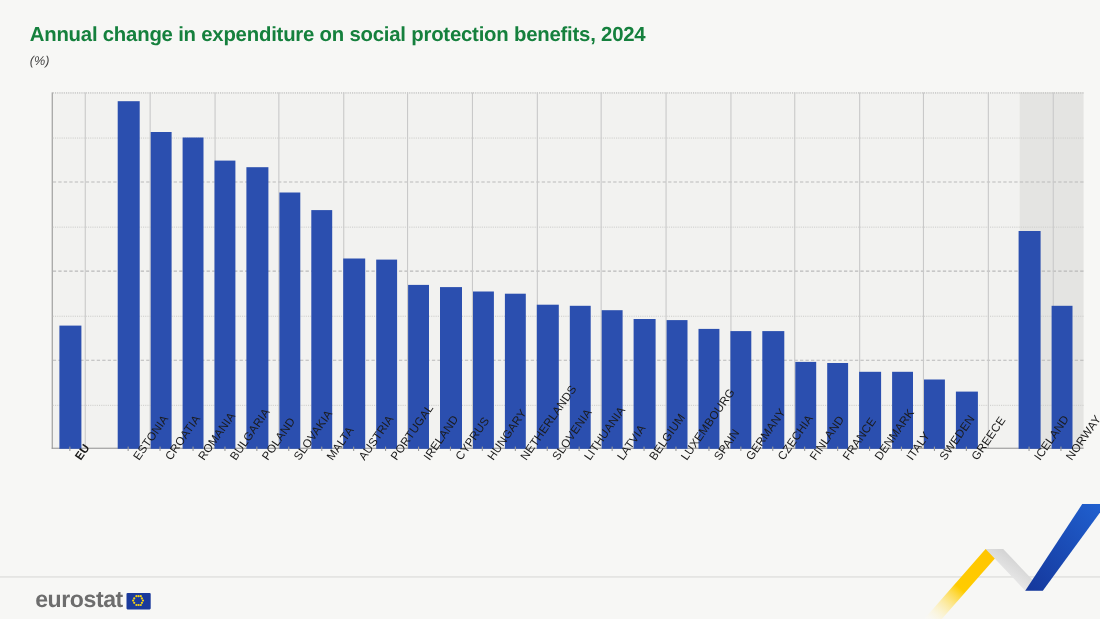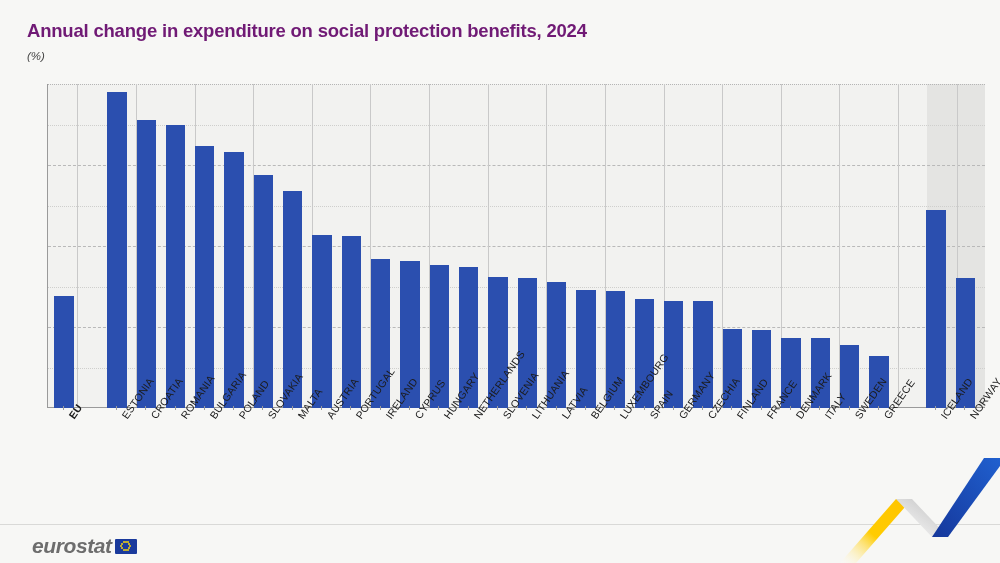--- a/index.html
+++ b/index.html
@@ -10,21 +10,21 @@
     color:#1b1b1b;
     overflow:hidden;
     position:relative;
   }
   #chart-root{position:absolute;inset:0;}
 
   
   .title{
     position:absolute;left:27px;top:20px;
     font-size:18.5px;font-weight:bold;letter-spacing:-0.2px;
-    color:#701a75;white-space:nowrap;
+    color:#15803d;white-space:nowrap;
   }
   .subtitle{
     position:absolute;left:27px;top:50px;
     font-size:11.5px;font-style:italic;color:#444;
   }
 
   
   .plot{
     position:absolute;
     left:47px;top:84px;
@@ -80,21 +80,21 @@
     font-size:9.6px;font-style:italic;color:#2a2a2a;
     line-height:1.32;
   }
 
   
   .footer-rule{
     position:absolute;left:0;right:0;top:524px;height:1px;background:#d9d9d7;
   }
   .logo{
     position:absolute;left:32px;top:534px;
-    display:flex;align-items:center;gap:3px;font-style:italic;
+    display:flex;align-items:center;gap:3px;
   }
   .logo-word{
     font-size:21px;font-weight:bold;color:#6d6d6d;letter-spacing:-0.4px;
   }
   .logo-flag{
     width:22px;height:15px;background:#1a3a9c;position:relative;border-radius:1px;
   }
   .logo-flag i{
     position:absolute;width:2px;height:2px;background:#f5d311;border-radius:50%;
   }

